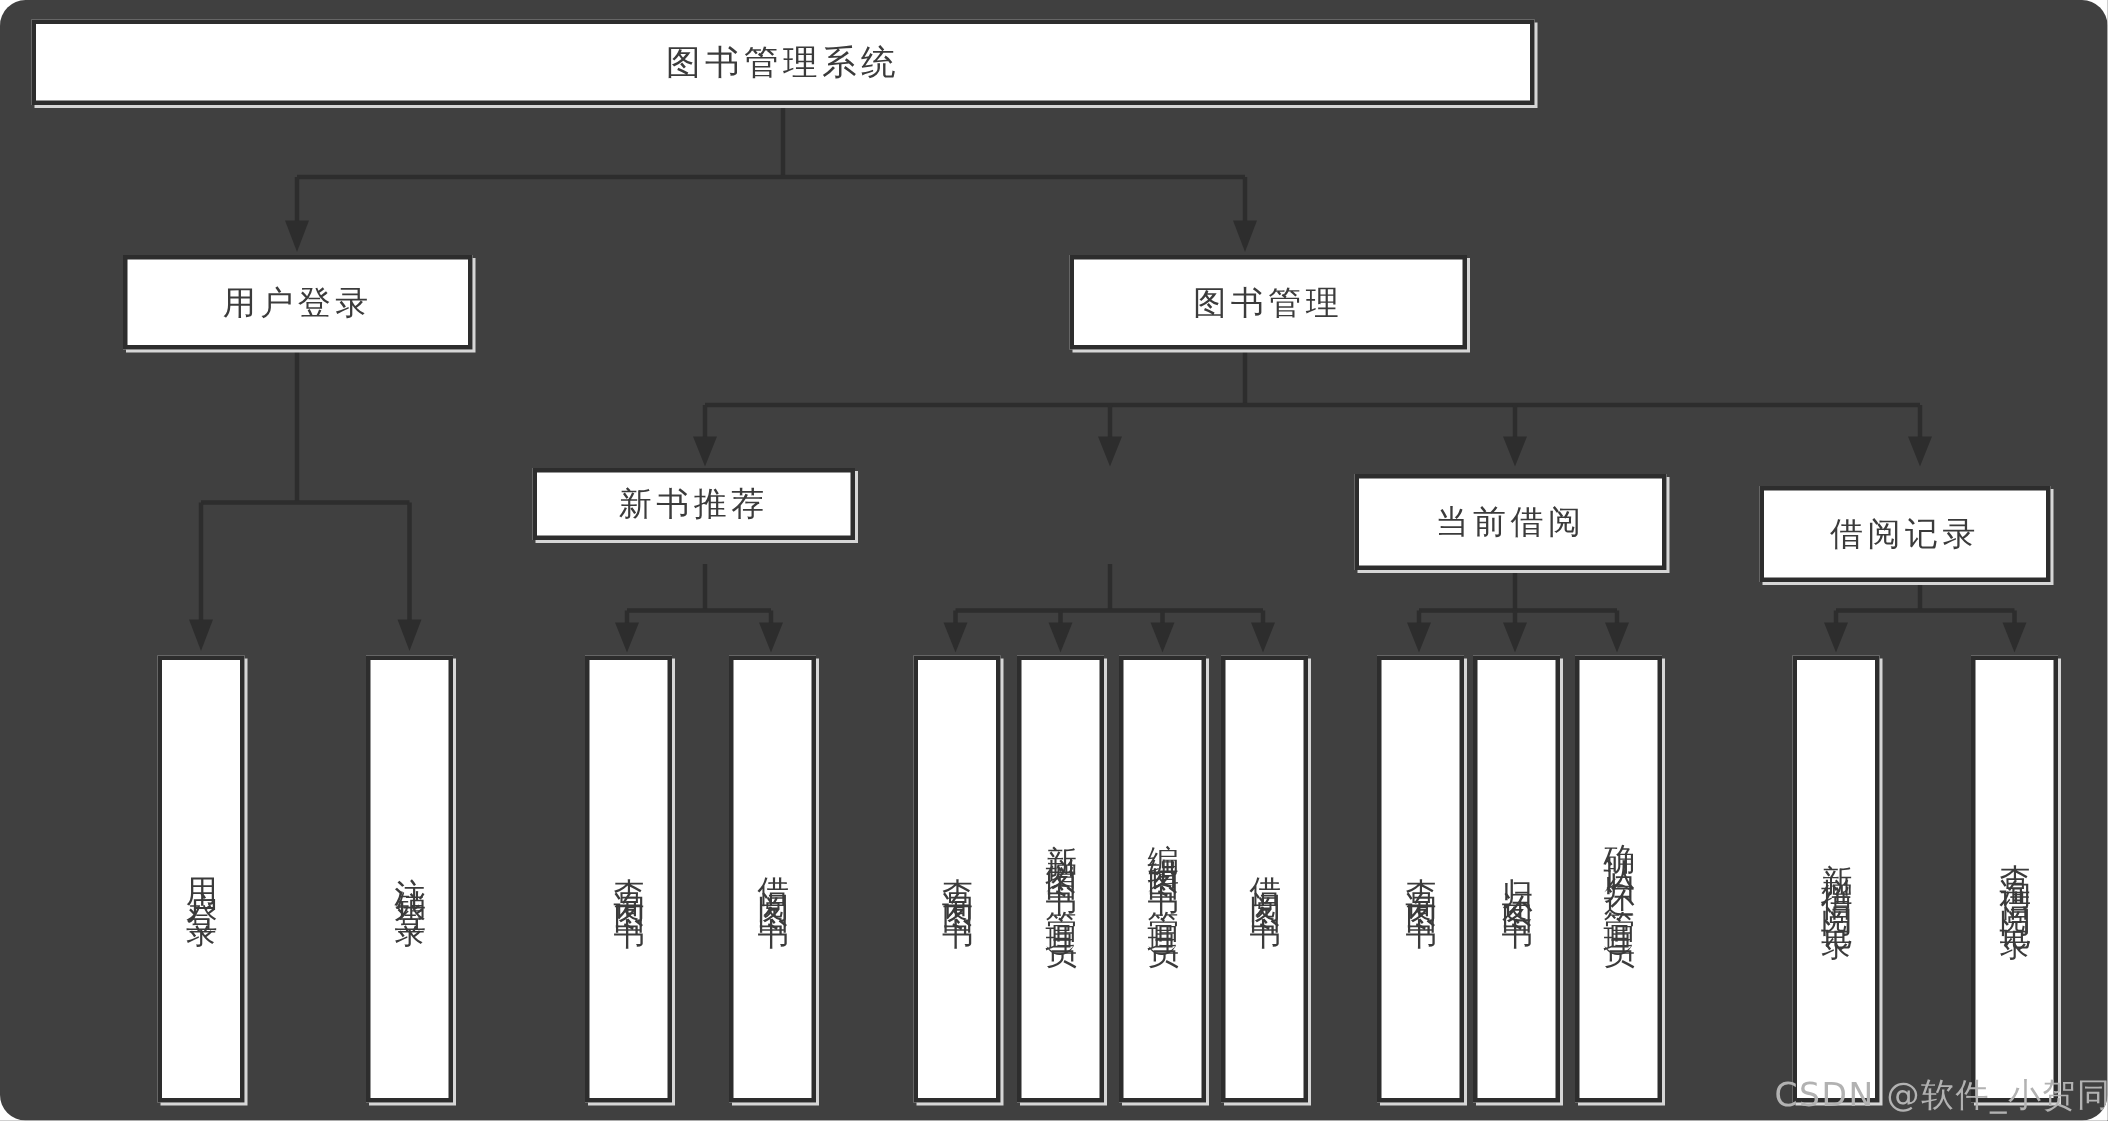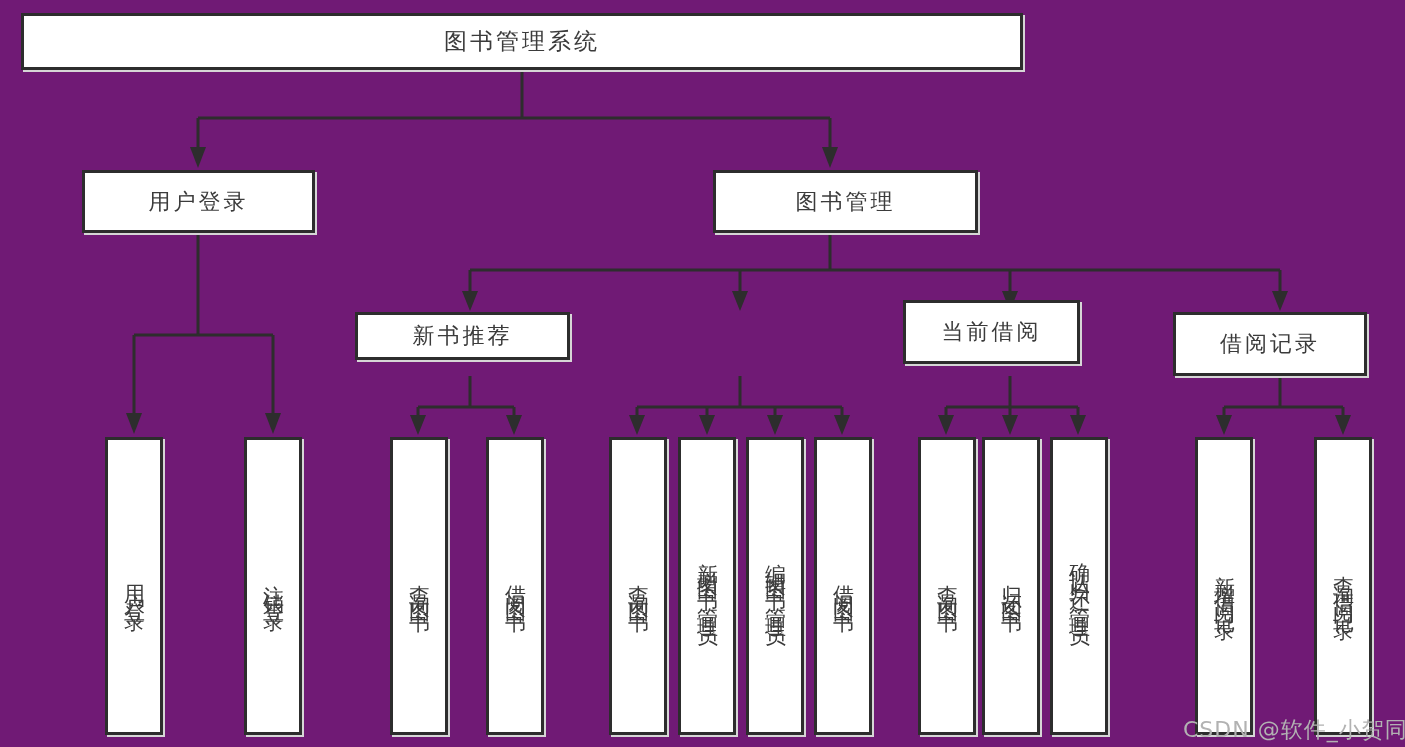--- a/index.html
+++ b/index.html
@@ -1,22 +1,23 @@
 <!DOCTYPE html>
 <html><head>
 <meta charset="utf-8">
 <style>
   html, body { margin: 0; padding: 0; background: #ffffff; }
   #stage {
     position: relative;
     width: 1405px;
     height: 747px;
-    background: #701a75;
+    background: #404040;
     overflow: hidden;
     font-family: "DejaVu Sans", sans-serif;
+    border-radius: 17px;
   }
   #connectors {
     position: absolute;
     left: 0; top: 0;
     width: 1405px; height: 747px;
     z-index: 1;
   }
   .box {
     position: absolute;
     box-sizing: border-box;
@@ -130,22 +131,22 @@
       <polygon class="arrow" points="1335,415 1351,415 1343,435"></polygon>
     </g>
   </svg>
 
   <div class="box h root-box" style="left:21px; top:13px; width:1002px; height:57px">图书管理系统</div>
 
   <div class="box h" style="left:82px; top:170px; width:233px; height:63px">用户登录</div>
   <div class="box h" style="left:713px; top:170px; width:265px; height:63px">图书管理</div>
 
   <div class="box h" style="left:355px; top:312px; width:215px; height:48px">新书推荐</div>
-  <div class="box h" style="left:903px; top:300px; width:177px; height:64px">当前借阅</div>
-  <div class="box h" style="left:1173px; top:312px; width:194px; height:64px">借阅记录</div>
+  <div class="box h" style="left:903px; top:316px; width:208px; height:64px">当前借阅</div>
+  <div class="box h" style="left:1173px; top:324px; width:194px; height:64px">借阅记录</div>
 
   <div class="box v" style="left:105px; top:437px; width:58px; height:298px">用户登录</div>
   <div class="box v" style="left:244px; top:437px; width:58px; height:298px">注销登录</div>
 
   <div class="box v" style="left:390px; top:437px; width:58px; height:298px">查询图书</div>
   <div class="box v" style="left:486px; top:437px; width:58px; height:298px">借阅图书</div>
 
   <div class="box v" style="left:609px; top:437px; width:58px; height:298px">查询图书</div>
   <div class="box v" style="left:678px; top:437px; width:58px; height:298px">新增图书（管理员）</div>
   <div class="box v" style="left:746px; top:437px; width:58px; height:298px">编辑图书（管理员）</div>

